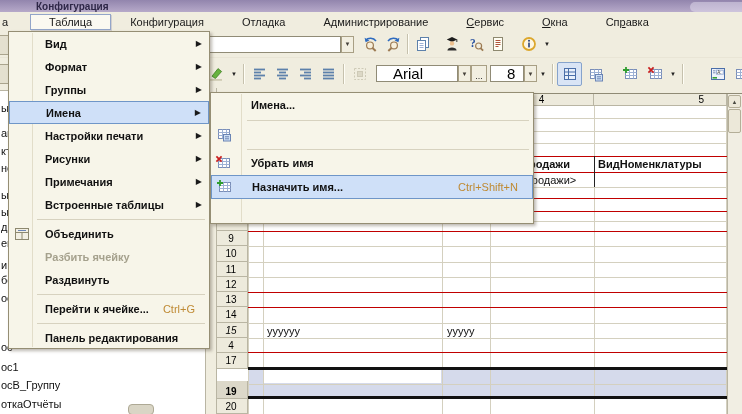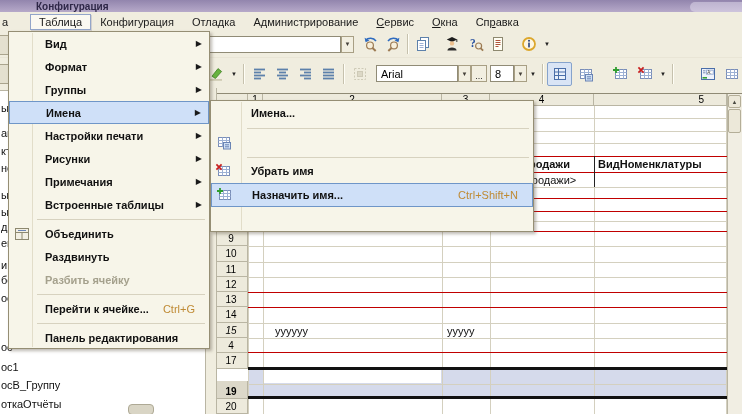--- a/index.html
+++ b/index.html
@@ -6,31 +6,31 @@
   .screen{position:relative;width:742px;height:414px;overflow:hidden;background:var(--chrome);
           font-family:"Liberation Sans",sans-serif;-webkit-font-smoothing:antialiased;}
   
   .titlebar{position:absolute;left:0;top:0;right:0;height:12px;
     background:linear-gradient(var(--titlebar-top),var(--titlebar-bottom));
     color:var(--titlebar-text);font-size:10px;font-weight:bold;line-height:13px;padding-left:36px;box-sizing:border-box;}
   .tb-blob{position:absolute;right:0;top:2px;width:52px;height:10px;background:rgba(235,230,245,.45);border-radius:5px 0 0 5px;}
   
   .menubar{position:absolute;left:0;top:12px;right:0;height:19px;display:flex;align-items:center;font-size:11px;color:#1a1a1a;}
   .mb-frag{width:28px;overflow:hidden;padding-left:2px;}
-  .mb-item{padding:1px 8px;border:1px solid transparent;white-space:nowrap;}
+  .mb-item{padding:1px 18px;border:1px solid transparent;white-space:nowrap;}
   .mb-item.active{background:#fbf9f1;border-color:#93a5c9;box-shadow:1px 1px 0 rgba(120,120,150,.25);}
   
   .toolbar{position:absolute;left:0;right:0;display:flex;align-items:center;}
   .toolbar1{top:31px;height:26px;}
   .toolbar2{top:57px;height:31px;border-top:1px solid #e9e5d6;}
   .spacer{flex:none;}
   .tb-btn{flex:none;width:22px;height:22px;display:flex;align-items:center;justify-content:center;border:1px solid transparent;border-radius:2px;}
   .tb-btn.pressed{background:#d9e4f5;border-color:#86a3cc;}
   .tb-btn.disabled{opacity:.55;}
-  .tb-field{flex:none;height:17px;background:#fff;border:1px solid #908b76;font-size:11px;display:flex;align-items:center;padding:0 4px;box-sizing:border-box;overflow:hidden;white-space:nowrap;}
+  .tb-field{flex:none;height:17px;background:#fff;border:1px solid #908b76;font-size:15px;display:flex;align-items:center;padding:0 16px;box-sizing:border-box;overflow:hidden;white-space:nowrap;}
   .tb-dd{flex:none;width:13px;height:17px;background:#f2efe1;border:1px solid #a89f84;box-sizing:border-box;
          font-size:6px;display:flex;align-items:center;justify-content:center;color:#44403a;}
   .tb-dots{flex:none;width:16px;height:17px;background:#f2efe1;border:1px solid #a89f84;box-sizing:border-box;
          font-size:9px;display:flex;align-items:flex-end;justify-content:center;color:#222;line-height:9px;}
   .tb-more{flex:none;width:12px;font-size:6px;color:#222;display:flex;justify-content:center;}
   .tb-sep{flex:none;width:1px;height:20px;background:#c6c1ad;border-right:1px solid #fffef6;margin:0 3px;}
   .stub{position:absolute;left:-8px;width:16px;height:18px;background:#e4e0cf;border:1px solid #aaa48d;border-radius:2px;}
   
   .tree{position:absolute;left:0;top:90px;width:205px;bottom:0;background:#fff;border-top:1px solid #b9b5a3;z-index:2;font-size:11px;color:#111;}
   .tree-frag{position:absolute;left:1px;white-space:nowrap;}
@@ -45,21 +45,21 @@
          font-size:10px;color:#000;display:flex;align-items:center;justify-content:center;}
   .rhead.sel{background:#dcd8c9;font-weight:bold;}
   .cellText{font-size:11px;color:#111;white-space:nowrap;display:flex;align-items:center;}
   .cellText.b{font-weight:bold;}
   
   .menu{position:absolute;background:var(--menu-bg);border:1px solid var(--menu-border);
         box-shadow:2px 2px 3px rgba(90,80,65,.4);font-size:11px;color:#111;box-sizing:border-box;}
   .menu::before{content:"";position:absolute;top:1px;bottom:1px;width:1px;background:#e2ddc9;}
   .menu-main{left:8px;top:31px;width:202px;height:318px;z-index:30;}
   .menu-main::before{left:23px;}
-  .menu-sub{left:210px;top:100px;width:324px;height:132px;z-index:31;text-align:center;}
+  .menu-sub{left:210px;top:92px;width:324px;height:132px;z-index:31;text-align:center;}
   .menu-sub::before{left:30px;}
   .mi{position:relative;display:flex;align-items:center;height:23px;padding:0 6px 0 36px;box-sizing:border-box;}
   .menu-sub .mi{height:24px;padding-left:40px;}
   .mi.hl{background:var(--hl-bg);border:1px solid var(--hl-border);}
   .mi.disabled{color:var(--disabled);}
   .mi .lbl{white-space:nowrap;overflow:hidden;font-weight:bold;}
   .mi .arrow{position:absolute;right:7px;font-size:8px;color:#1a1a1a;}
   .mi .shortcut{margin-left:auto;color:var(--shortcut);padding-right:8px;white-space:nowrap;}
   .mi .ico{position:absolute;left:5px;top:50%;transform:translateY(-50%);width:16px;height:16px;display:flex;align-items:center;justify-content:center;}
   .menu-sub .mi .ico{left:4px;}
@@ -333,21 +333,21 @@
       <div style="left: 33px; top: 198px; width: 479px; height: 1px; background: var(--red-line);"></div>
       <div style="left: 33px; top: 213px; width: 479px; height: 1px; background: var(--red-line);"></div>
       <div style="left: 33px; top: 258px; width: 479px; height: 1px; background: var(--red-line);"></div>
       <div style="left: 275px; top: 62px; width: 1px; height: 31px; background: rgb(34, 34, 34);"></div>
       <div style="left: 379px; top: 62px; width: 1px; height: 31px; background: rgb(34, 34, 34);"></div>
       <div style="left: 33px; top: 273px; width: 479px; height: 2.5px; background: rgb(17, 17, 17);"></div>
       <div style="left: 33px; top: 302px; width: 479px; height: 2.5px; background: rgb(17, 17, 17);"></div>
       <div class="cellText b" style="left: 279px; top: 62px; width: 100px; height: 16px;">ЦенаПродажи</div>
       <div class="cellText b" style="left: 383px; top: 62px; width: 128px; height: 16px;">ВидНоменклатуры</div>
       <div class="cellText" style="left: 276px; top: 78px; width: 102px; height: 15px;">&lt;ЦенаПродажи&gt;</div>
-      <div class="cellText" style="left: 60px; top: 229px; width: 80px; height: 15px;">уууууу</div>
+      <div class="cellText" style="left: 52px; top: 229px; width: 80px; height: 15px;">уууууу</div>
       <div class="cellText" style="left: 232px; top: 229px; width: 60px; height: 15px;">ууууу</div>
       <div style="left: 512px; top: 0px; width: 15px; height: 322px; background: rgb(241, 238, 227); border-left: 1px solid var(--header-line);"></div>
       <div style="left: 513px; top: 1px; width: 13px; height: 13px; background: rgb(236, 232, 217); border: 1px solid rgb(180, 174, 152); font-size: 6px; display: flex; align-items: center; justify-content: center; color: rgb(74, 74, 66); border-radius: 2px;">▲</div>
       <div style="left: 513px; top: 15px; width: 13px; height: 24px; background: rgb(236, 232, 217); border: 1px solid rgb(180, 174, 152); border-radius: 2px;"></div>
     </div>
   <div class="menu menu-main">
       <div class="mi">
         <div class="lbl">Вид</div>
         <div class="arrow">▶</div>
       </div>
@@ -383,25 +383,25 @@
       <div class="mi">
         <div class="ico">
           <svg width="16" height="16" viewBox="0 0 16 16" xmlns="http://www.w3.org/2000/svg">
             <rect x="1.5" y="2.5" width="13" height="11" fill="#f2efe3" stroke="#8d886f"></rect>
             <path d="M1.5 6.5h13M8 6.5v7" stroke="#8d886f"></path>
             <path d="M4 4.5h8" stroke="#6a84b4"></path>
           </svg>
         </div>
         <div class="lbl">Объединить</div>
       </div>
-      <div class="mi">
-        <div class="lbl">Раздвинуть</div>
-      </div>
       <div class="mi disabled">
         <div class="lbl">Разбить ячейку</div>
+      </div>
+      <div class="mi">
+        <div class="lbl">Раздвинуть</div>
       </div>
       <div class="msep"></div>
       <div class="mi">
         <div class="lbl">Перейти к ячейке...</div>
         <div class="shortcut">Ctrl+G</div>
       </div>
       <div class="msep"></div>
       <div class="mi">
         <div class="lbl">Панель редактирования</div>
       </div>

